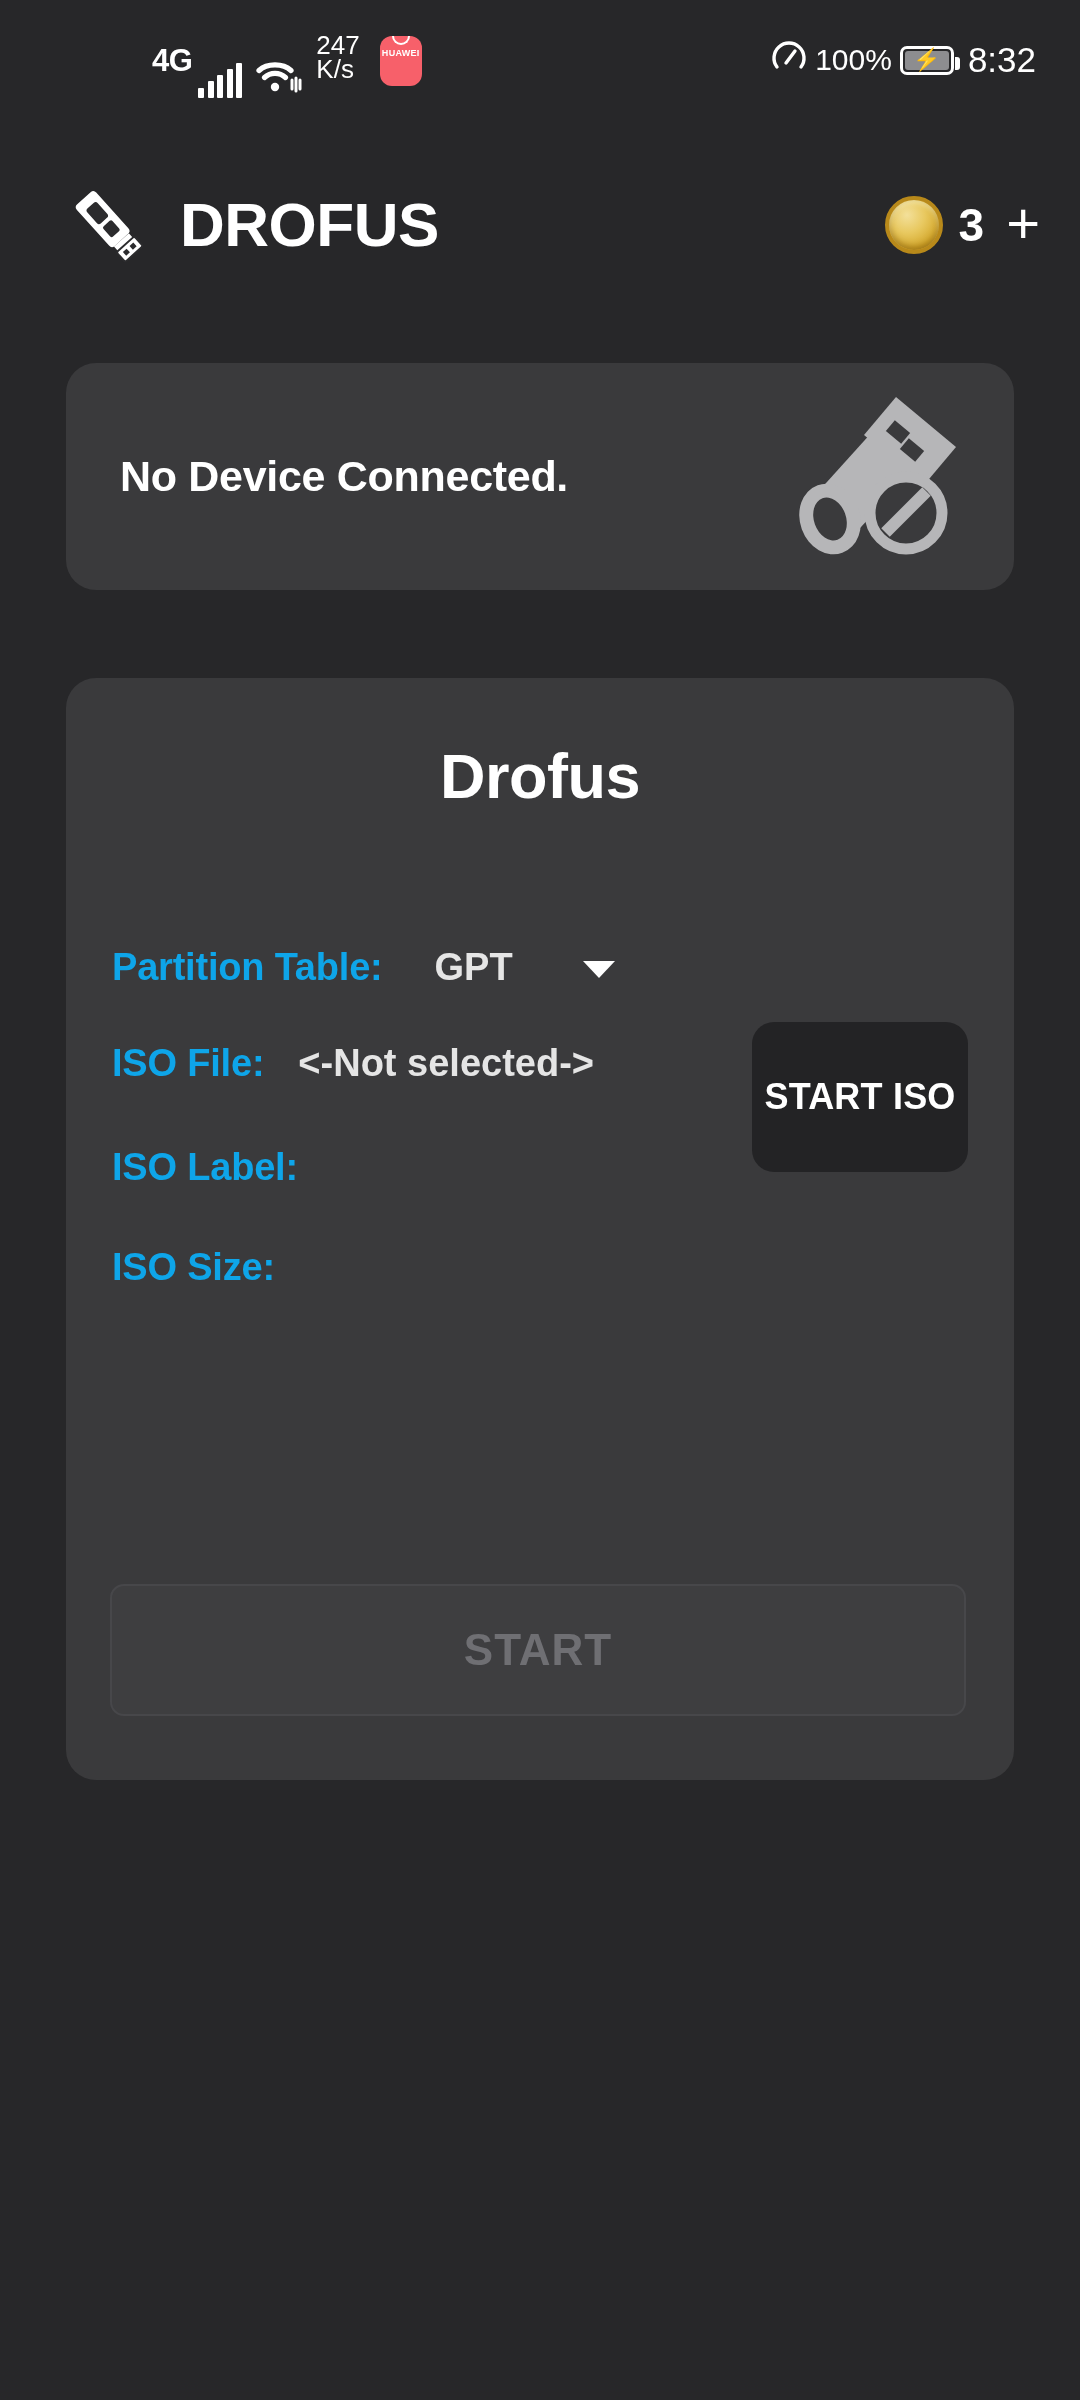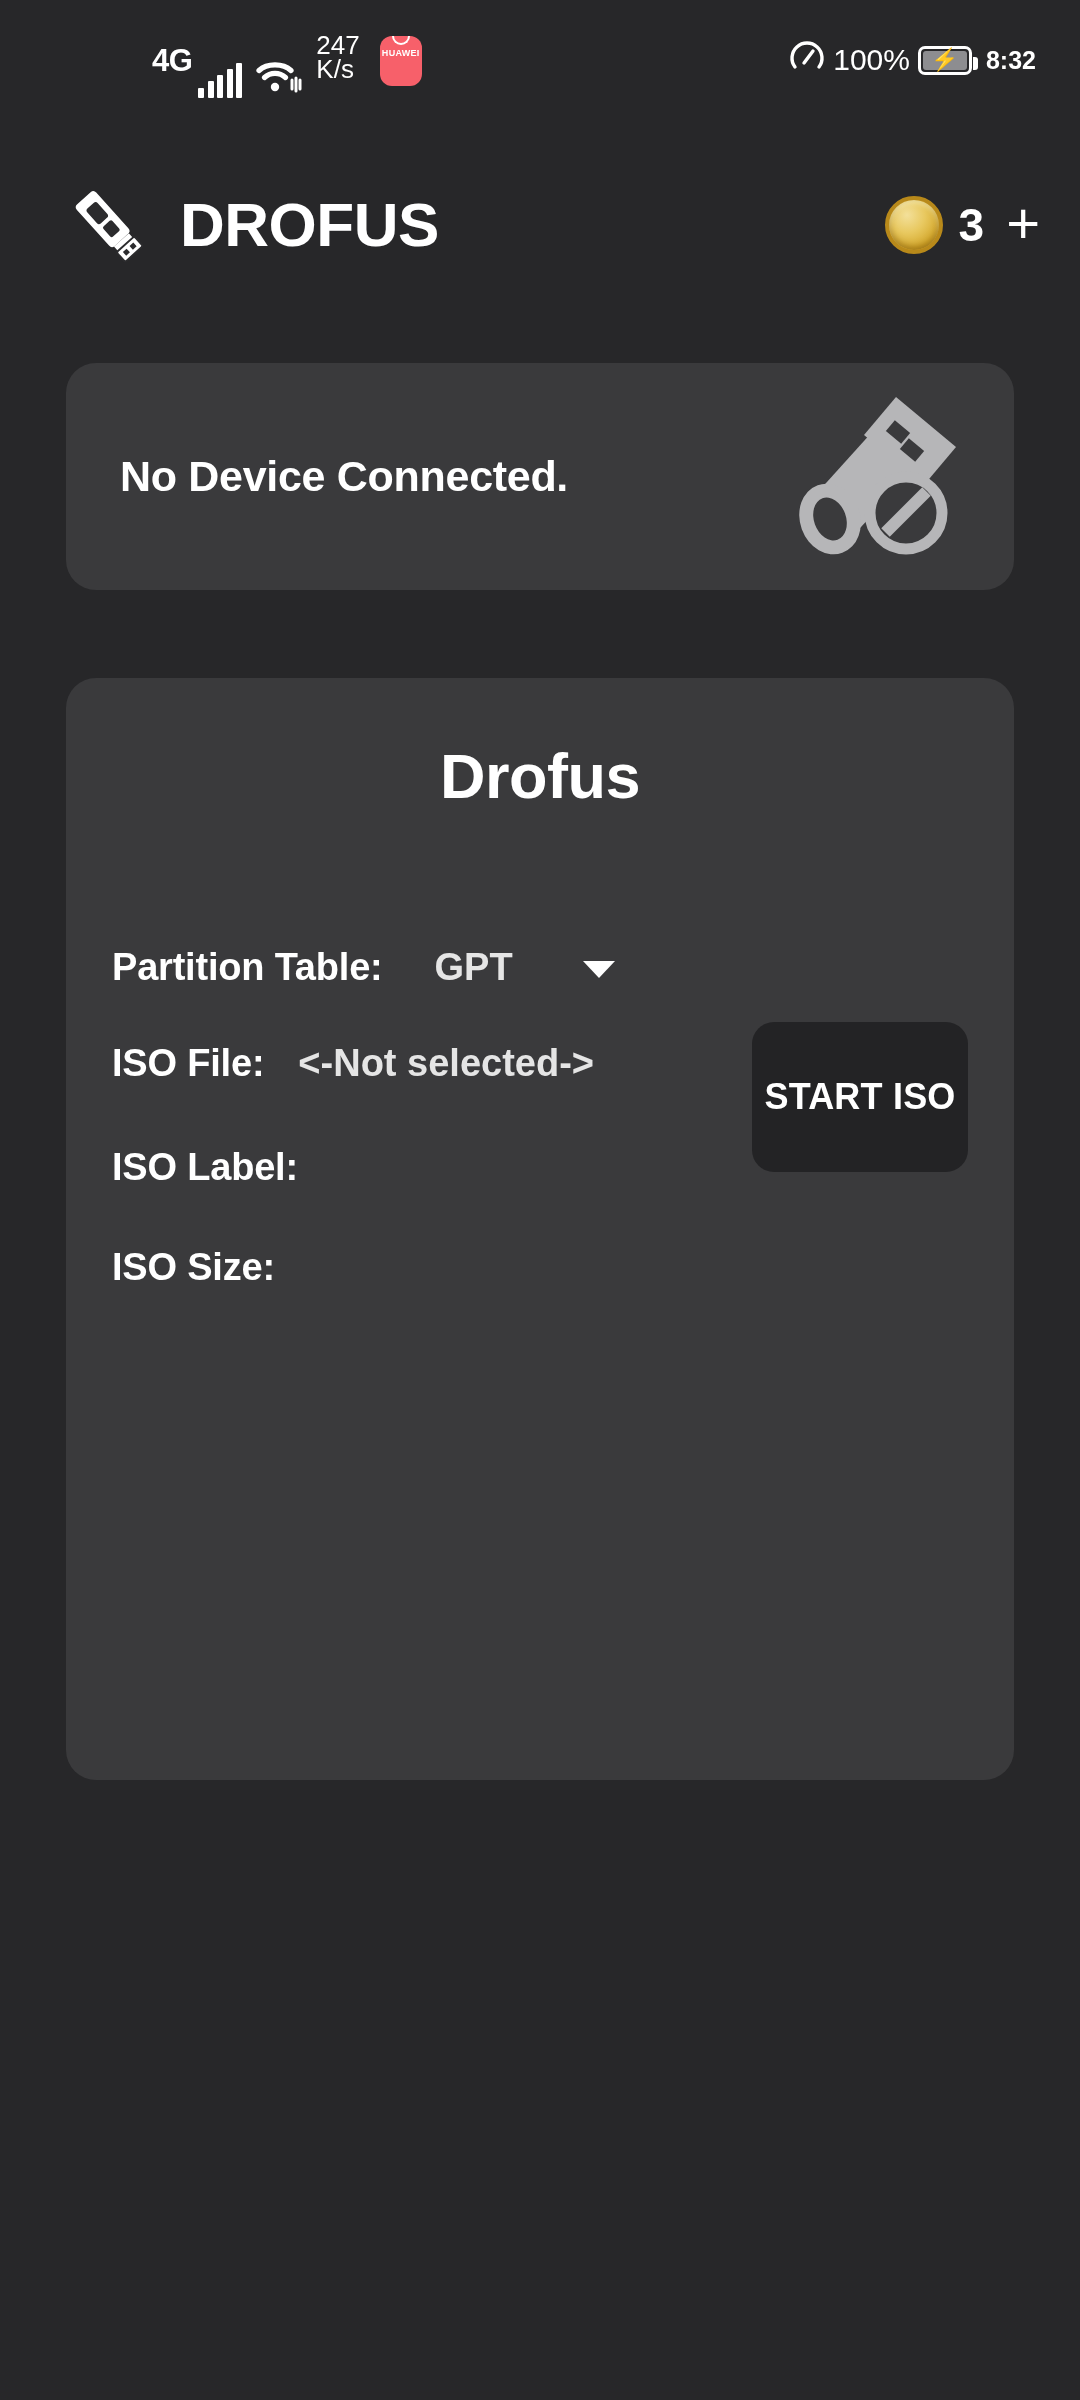--- a/index.html
+++ b/index.html
@@ -104,22 +104,22 @@
     gap: 8px;
   }
   .battery-pct {
     color: #fff;
     font-size: 30px;
     font-weight: 400;
     letter-spacing: 0px;
   }
   .clock {
     color: #fff;
-    font-size: 25px;
-    font-weight: 700;
+    font-size: 35px;
+    font-weight: 400;
     margin-left: 6px;
   }
   .battery {
     position: relative;
     width: 54px; height: 29px;
     border: 3px solid #fff;
     border-radius: 7px;
     display: flex; align-items: center; justify-content: center;
   }
   .battery::after {
@@ -233,21 +233,21 @@
     align-items: center;
     position: absolute;
     left: 46px;
   }
   .row-partition { top: 268px; }
   .row-iso-file  { top: 364px; width: 856px; gap: 16px; }
   .row-iso-label { top: 468px; }
   .row-iso-size  { top: 568px; }
 
   .field-label {
-    color: #ffffff;
+    color: #0ea5e9;
     font-size: 38px;
     font-weight: 700;
     letter-spacing: -0.2px;
     white-space: nowrap;
   }
   .field-value {
     color: #e5e5e5;
     font-size: 38px;
     font-weight: 700;
     white-space: nowrap;
@@ -418,14 +418,15 @@
     </div>
 
     <div class="form-row row-iso-size">
       <span class="field-label">ISO Size:</span>
       <span class="field-value iso-file-value"></span>
     </div>
 
     <button class="pick-iso-btn">START ISO</button>
   </div>
 
+  <button class="start-btn">START</button>
 
 </div>
 
 </body></html>

